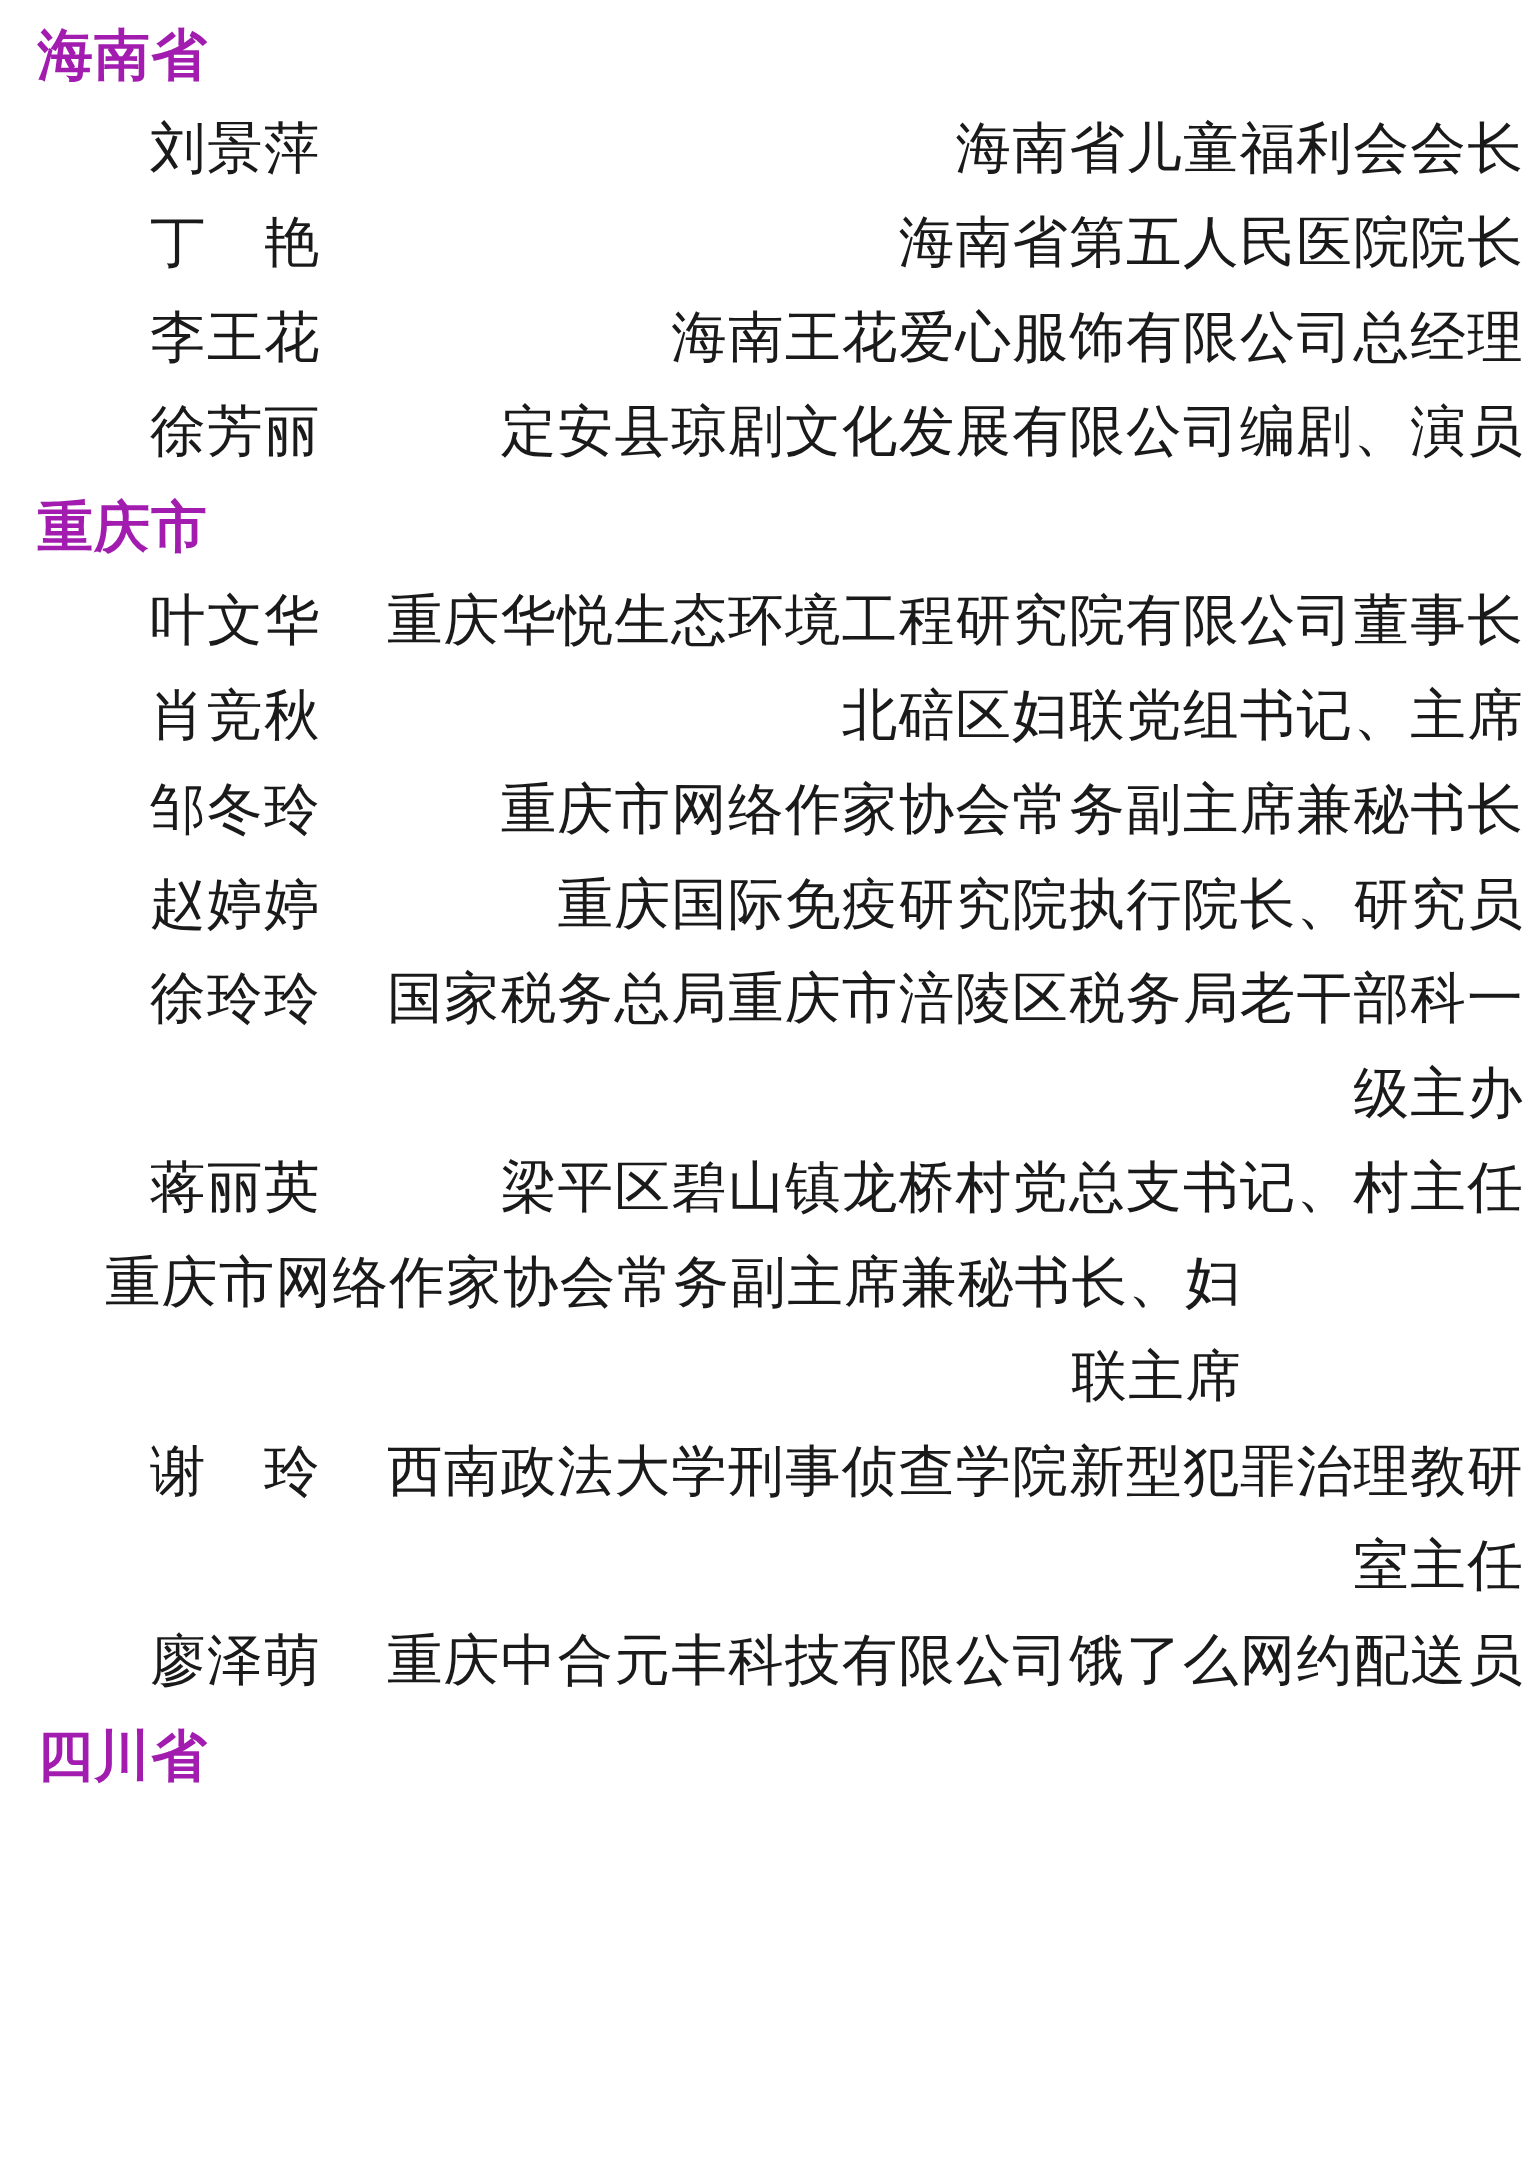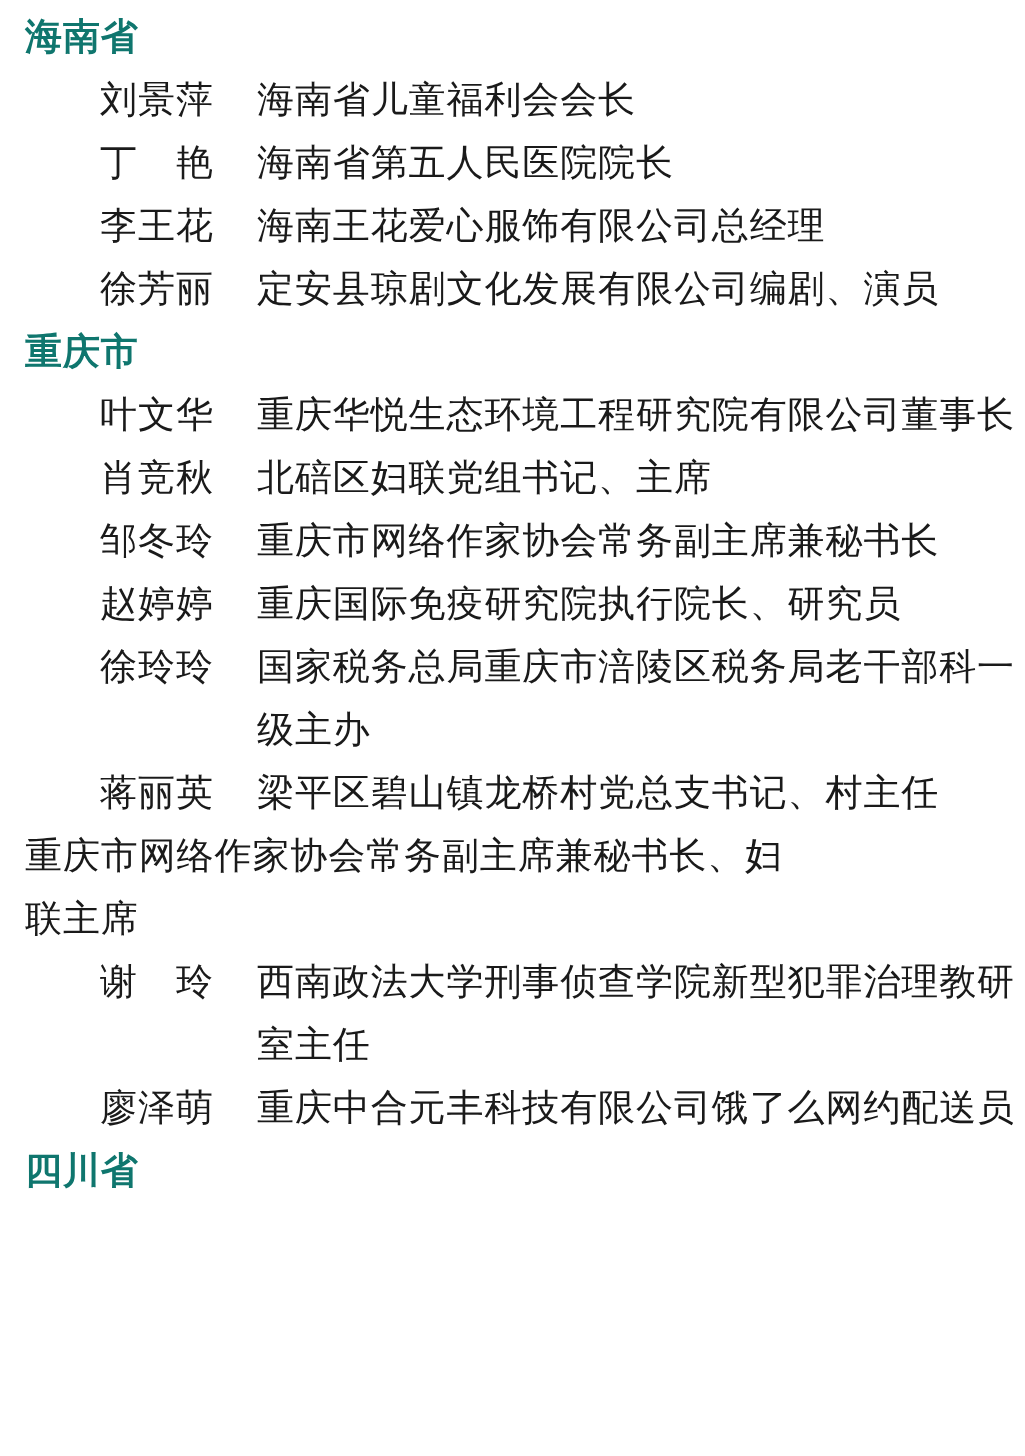--- a/index.html
+++ b/index.html
@@ -18,50 +18,51 @@
     padding: 5px 0 0 25px;
     box-sizing: border-box;
   }
   .section-header {
     margin: 0;
     font-family: "Liberation Sans", "DejaVu Sans", sans-serif;
     font-weight: 700;
     font-size: 37px;
     line-height: 63px;
     letter-spacing: 0.9px;
-    color: #0f766e;
+    color: #a21caf;
     white-space: nowrap;
   }
   .entry {
     display: flex;
     align-items: flex-start;
-    gap: 44px;
   }
   .entry .name {
     flex: 0 0 auto;
     margin-left: 75px;
     width: 113px;
     font-size: 37px;
     line-height: 63px;
     text-align: justify;
     text-align-last: justify;
     -moz-text-align-last: justify;
     white-space: nowrap;
   }
   
   .entry .name { text-justify: inter-character; }
   .entry .title {
     flex: 0 0 auto;
+    margin-left: 41px;
     width: 762px;
     font-size: 37px;
     line-height: 63px;
     letter-spacing: 0.9px;
     word-break: normal;
     overflow-wrap: normal;
     line-break: strict;
+    text-align: right;
   }
 </style>
 </head>
 <body>
 
 <div class="doc" id="doc-root">
   <section class="section">
     <h2 class="section-header">海南省</h2>
     <div class="entries">
   <div class="entry">

